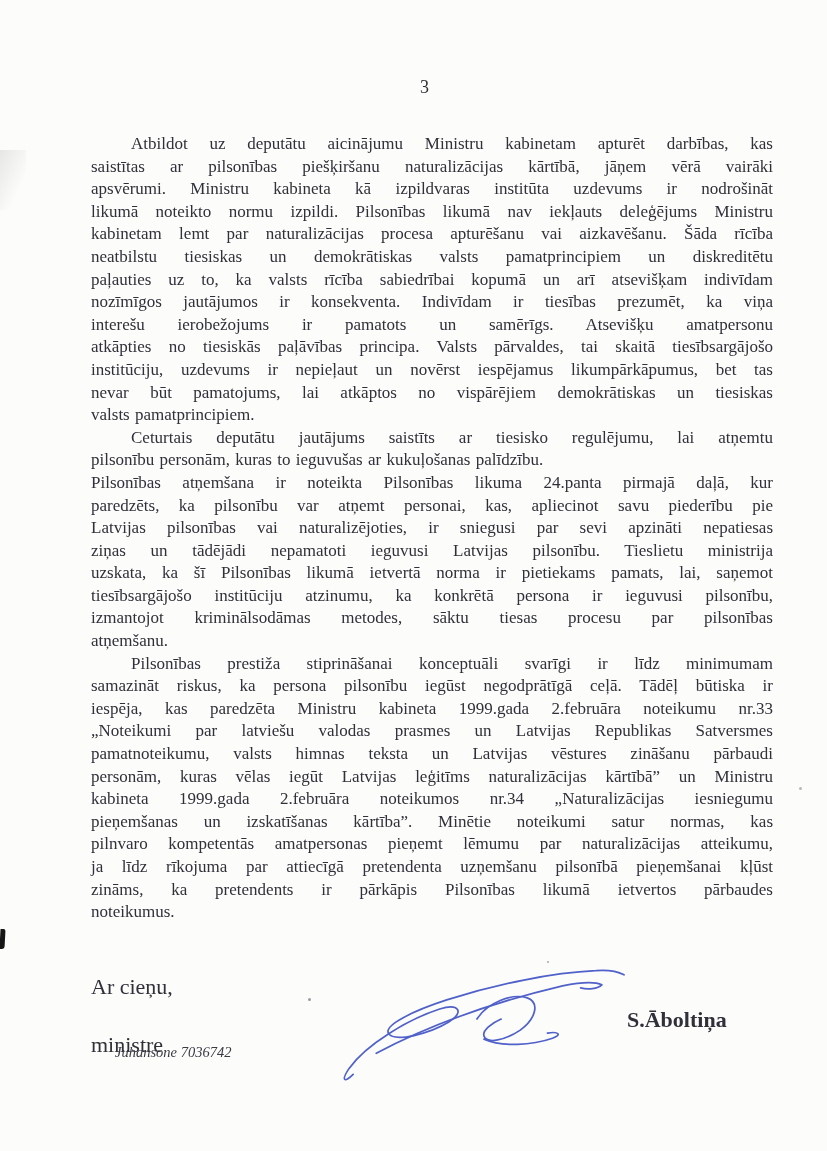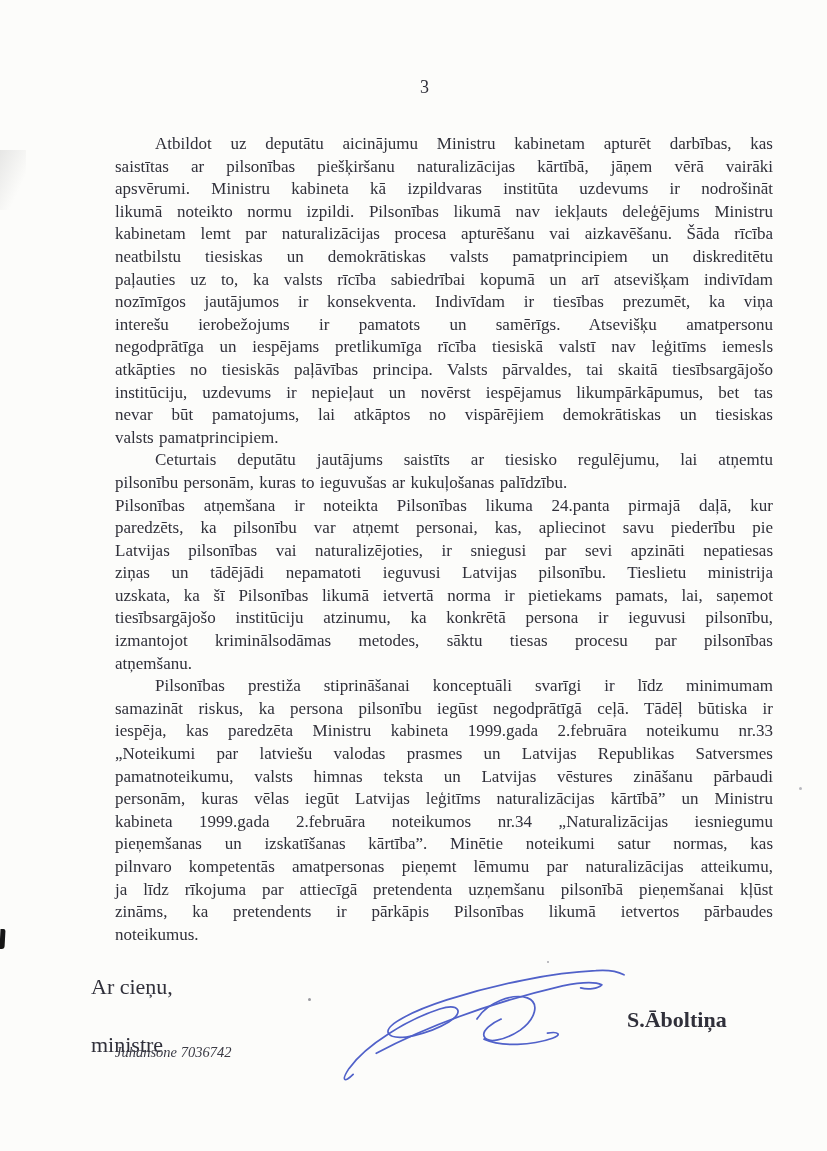--- a/index.html
+++ b/index.html
@@ -14,21 +14,21 @@
   }
   .pageno{
     position:absolute;top:77px;left:420px;
     font-size:18px;letter-spacing:.5px;
   }
   .body-text{
     position:absolute;left:91px;top:133px;width:682px;
     font-size:17px;line-height:22.6px;
     word-spacing:1px;
   }
-  .tl{display:block;margin-left:24px;}
+  .tl{display:block;}
   .tl.just{text-align:justify;text-align-last:justify;}
   .tl.last{text-align:center;text-align-last:left;}
   .tl.ind{text-indent:40px;}
   .closing-item{position:absolute;font-size:22px;}
   .salutation{left:91px;top:974px;}
   .minister-title{left:91px;top:1032px;}
   .reference{left:91px;top:1044px;font-style:italic;font-size:14.5px;color:#3a3a44;margin-left:24px;}
   .signer{left:627px;top:1007px;font-weight:bold;}
   .signature{position:absolute;left:336px;top:940px;width:292px;height:142px;}
   .signature svg{display:block;width:100%;height:100%;}
@@ -59,21 +59,20 @@
   <div class="body-text">
       <div class="tl just ind">Atbildot uz deputātu aicinājumu Ministru kabinetam apturēt darbības, kas</div>
       <div class="tl just">saistītas ar pilsonības piešķiršanu naturalizācijas kārtībā, jāņem vērā vairāki</div>
       <div class="tl just">apsvērumi. Ministru kabineta kā izpildvaras institūta uzdevums ir nodrošināt</div>
       <div class="tl just">likumā noteikto normu izpildi. Pilsonības likumā nav iekļauts deleģējums Ministru</div>
       <div class="tl just">kabinetam lemt par naturalizācijas procesa apturēšanu vai aizkavēšanu. Šāda rīcība</div>
       <div class="tl just">neatbilstu tiesiskas un demokrātiskas valsts pamatprincipiem un diskreditētu</div>
       <div class="tl just">paļauties uz to, ka valsts rīcība sabiedrībai kopumā un arī atsevišķam indivīdam</div>
       <div class="tl just">nozīmīgos jautājumos ir konsekventa. Indivīdam ir tiesības prezumēt, ka viņa</div>
       <div class="tl just">interešu ierobežojums ir pamatots un samērīgs. Atsevišķu amatpersonu</div>
-      <div class="tl just">negodprātīga un iespējams pretlikumīga rīcība tiesiskā valstī nav leģitīms iemesls</div>
       <div class="tl just">atkāpties no tiesiskās paļāvības principa. Valsts pārvaldes, tai skaitā tiesībsargājošo</div>
       <div class="tl just">institūciju, uzdevums ir nepieļaut un novērst iespējamus likumpārkāpumus, bet tas</div>
       <div class="tl just">nevar būt pamatojums, lai atkāptos no vispārējiem demokrātiskas un tiesiskas</div>
       <div class="tl last">valsts pamatprincipiem.</div>
       <div class="tl just ind">Ceturtais deputātu jautājums saistīts ar tiesisko regulējumu, lai atņemtu</div>
       <div class="tl last">pilsonību personām, kuras to ieguvušas ar kukuļošanas palīdzību.</div>
       <div class="tl just">Pilsonības atņemšana ir noteikta Pilsonības likuma 24.panta pirmajā daļā, kur</div>
       <div class="tl just">paredzēts, ka pilsonību var atņemt personai, kas, apliecinot savu piederību pie</div>
       <div class="tl just">Latvijas pilsonības vai naturalizējoties, ir sniegusi par sevi apzināti nepatiesas</div>
       <div class="tl just">ziņas un tādējādi nepamatoti ieguvusi Latvijas pilsonību. Tieslietu ministrija</div>

